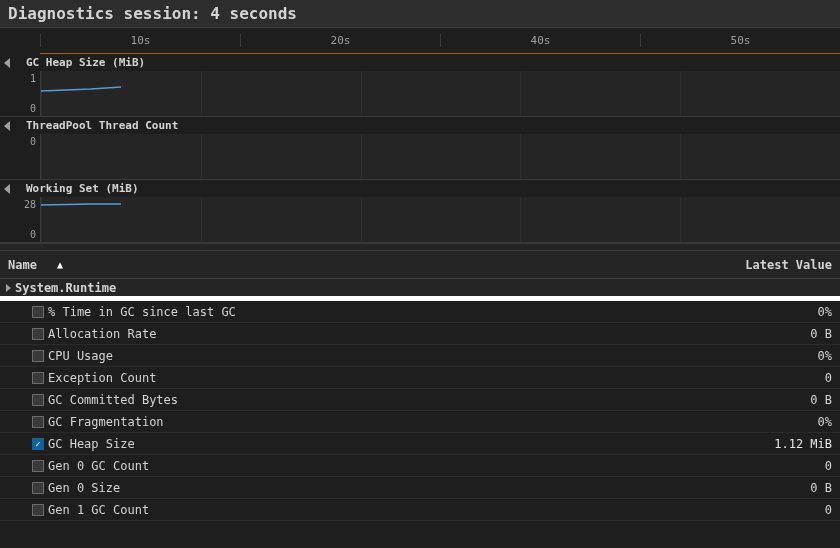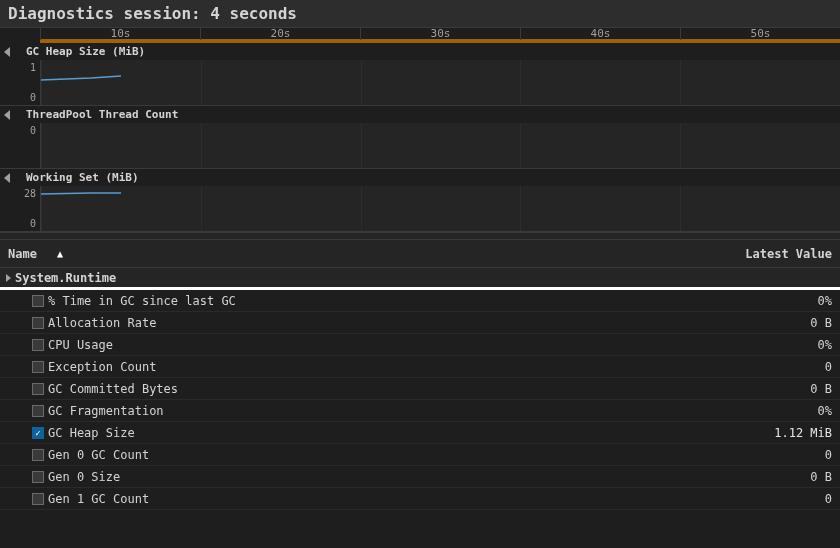--- a/index.html
+++ b/index.html
@@ -20,23 +20,23 @@
       font-size: 16px;
       font-weight: bold;
       color: #d4d4d4;
       border-bottom: 1px solid #3a3a3a;
     }
 
     
     .time-axis {
       display: flex;
       margin-left: 40px;
-      height: 15px;
-      align-items: center;
-      border-bottom: 4px solid #a16207;
+      height: 26px;
+      align-items: center;
+      border-bottom: 1px solid #a16207;
       position: relative;
     }
     .time-tick {
       flex: 1;
       text-align: center;
       color: #a0a0a0;
       font-size: 11px;
       border-left: 1px solid #3a3a3a;
     }
 
@@ -168,21 +168,21 @@
     .row-value.highlight {
       color: #e5e5e5;
     }
 
     
     .group-row {
       display: flex;
       align-items: center;
       height: 22px;
       background: #252526;
-      border-bottom: 3px solid #ffffff;
+      border-bottom: 5px solid #ffffff;
     }
     .group-name {
       padding-left: 6px;
       display: flex;
       align-items: center;
       gap: 4px;
       color: #d4d4d4;
       font-weight: bold;
     }
     .group-triangle {
@@ -226,21 +226,20 @@
 </head>
 <body>
 
 <div class="header">
   <span>Diagnostics session: 4 seconds</span>
 </div>
 
 <div class="time-axis">
   <div class="time-tick">10s</div>
   <div class="time-tick">20s</div>
-  <div class="time-tick">30s</div>
   <div class="time-tick">40s</div>
   <div class="time-tick">50s</div>
 </div>
 
 <div class="chart-section">
   <div class="chart-label">
     <span class="triangle"></span>
     <span>GC Heap Size (MiB)</span>
   </div>
   <div class="chart-body">

